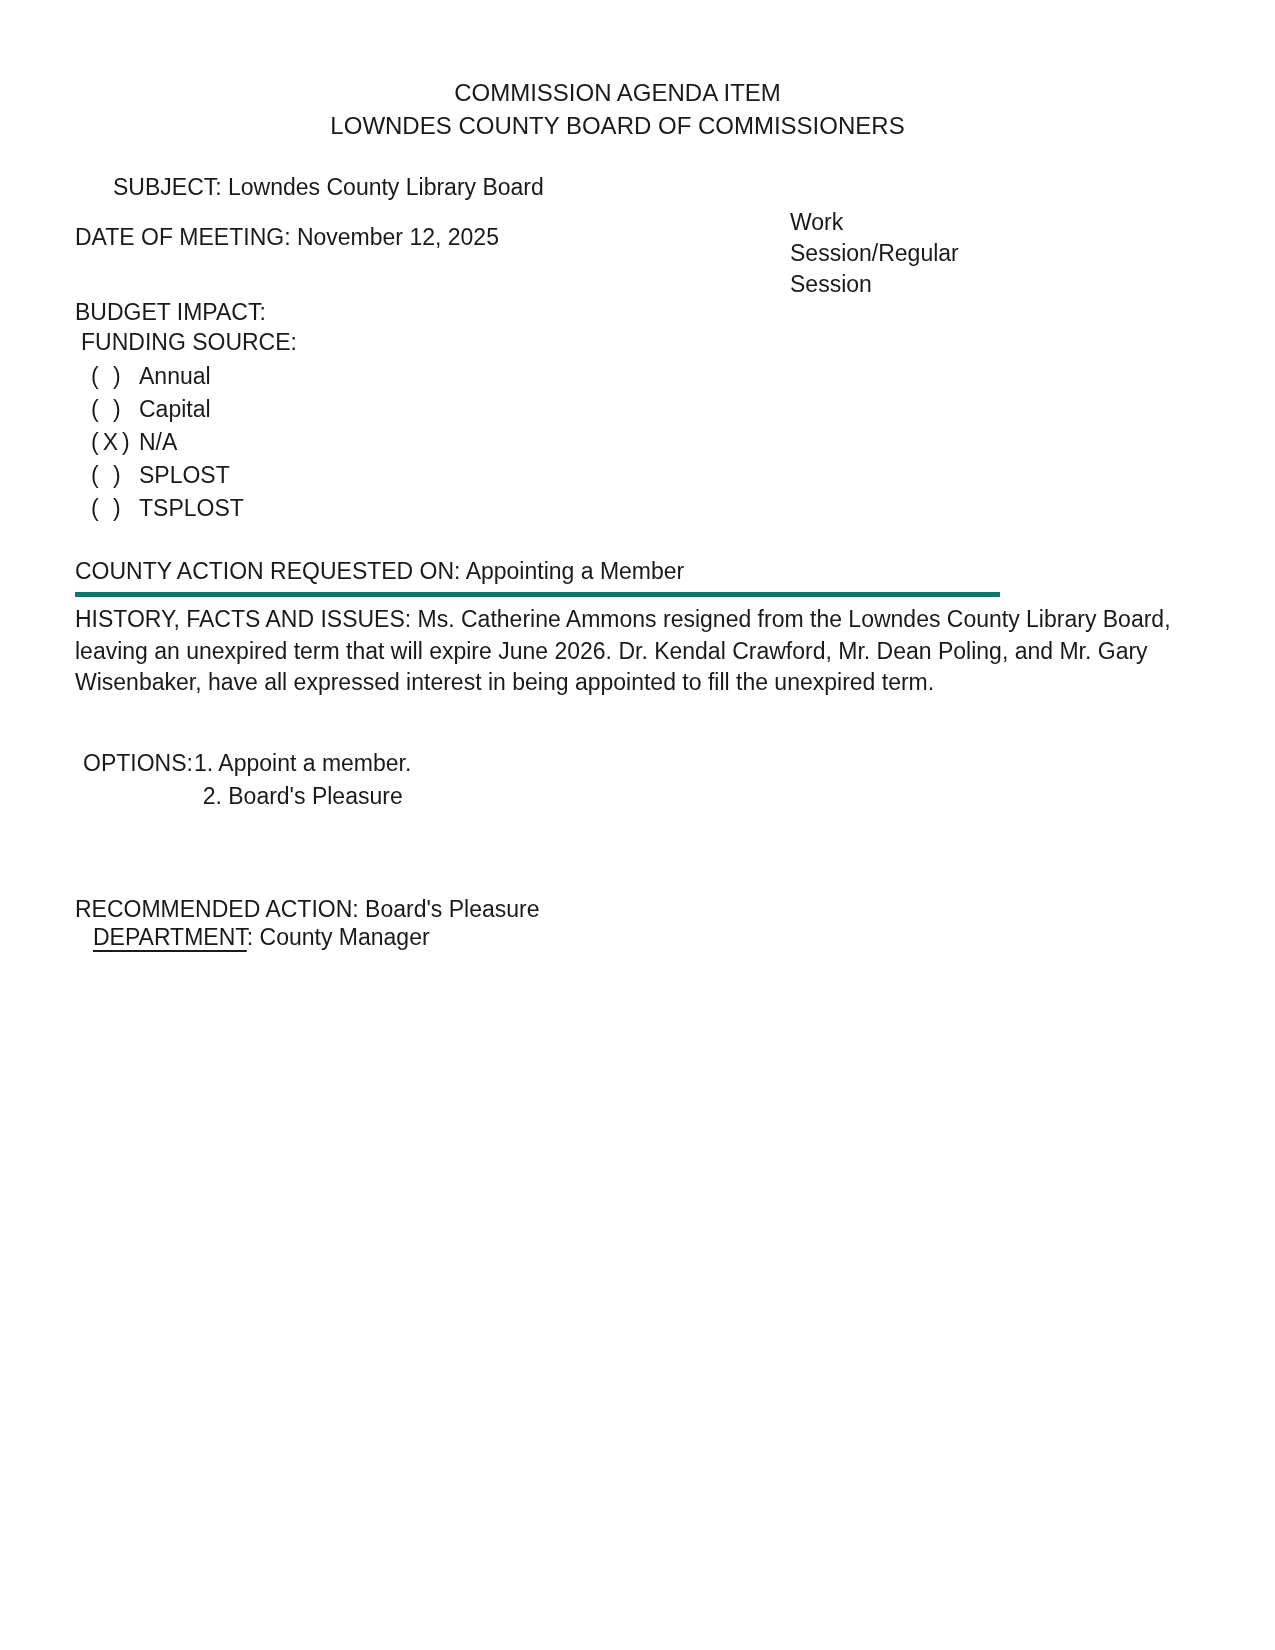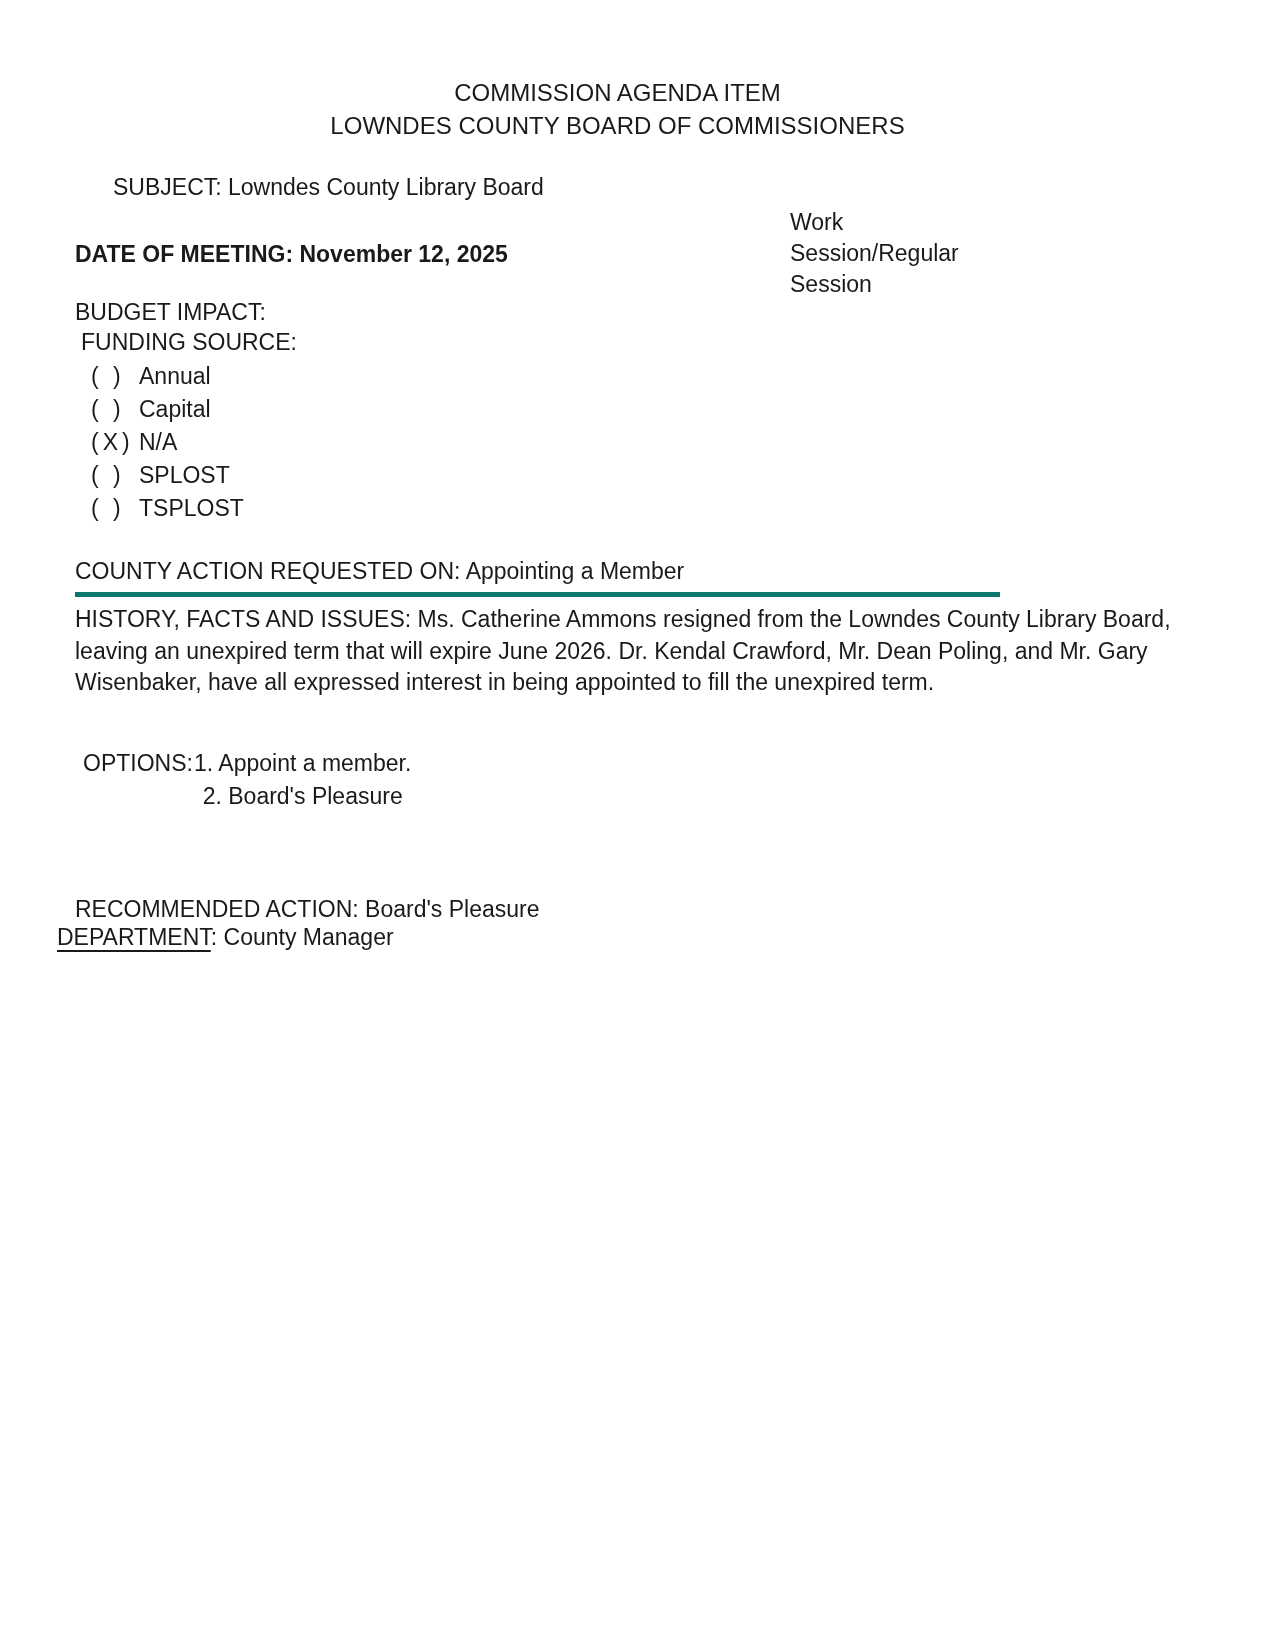--- a/index.html
+++ b/index.html
@@ -24,21 +24,21 @@
     top: 76px;
     width: 1235px;
     text-align: center;
     line-height: 33px;
     font-size: 24px;
     white-space: nowrap;
   }
 
   .subject-line   { left: 75px;  top: 174px; white-space: nowrap; margin-left: 38px; }
   .session-block  { left: 790px; top: 207px; width: 178px; line-height: 31px; }
-  .date-line      { left: 75px;  top: 241px; white-space: nowrap; font-weight: bold; }
+  .date-line      { left: 75px;  top: 224px; white-space: nowrap; }
   .budget-line    { left: 75px;  top: 299px; white-space: nowrap; }
   .funding-line   { left: 81px;  top: 329px; white-space: nowrap; }
 
   .funding-list   { left: 75px;  top: 360px; }
   .funding-row    { height: 33px; line-height: 33px; white-space: nowrap; }
   .funding-mark   {
     display: inline-block;
     margin-left: 16px;
     width: 48px;
     letter-spacing: 4px;
@@ -67,21 +67,21 @@
     top: 747px;
     display: flex;
     align-items: flex-start;
   }
   .options-label { width: 111px; line-height: 33px; margin-left: 8px; }
   .options-items { line-height: 33px; }
   .option-item   { white-space: nowrap; text-align: center; }
 
   .recommended-line { left: 75px; top: 896px; white-space: nowrap; }
 
-  .department-row { left: 57px; top: 924px; width: 1100px; height: 33px; }
+  .department-row { left: 93px; top: 924px; width: 1100px; height: 33px; }
   .department-item      { position: absolute; left: 0;    white-space: nowrap; }
   .department-head-item { position: absolute; left: 480px; white-space: nowrap; }
   .u-label {
     text-decoration: underline;
     text-decoration-thickness: 2px;
     text-underline-offset: 5px;
   }
 
   .admin-line { left: 75px; top: 982px; white-space: nowrap; }
 </style>

